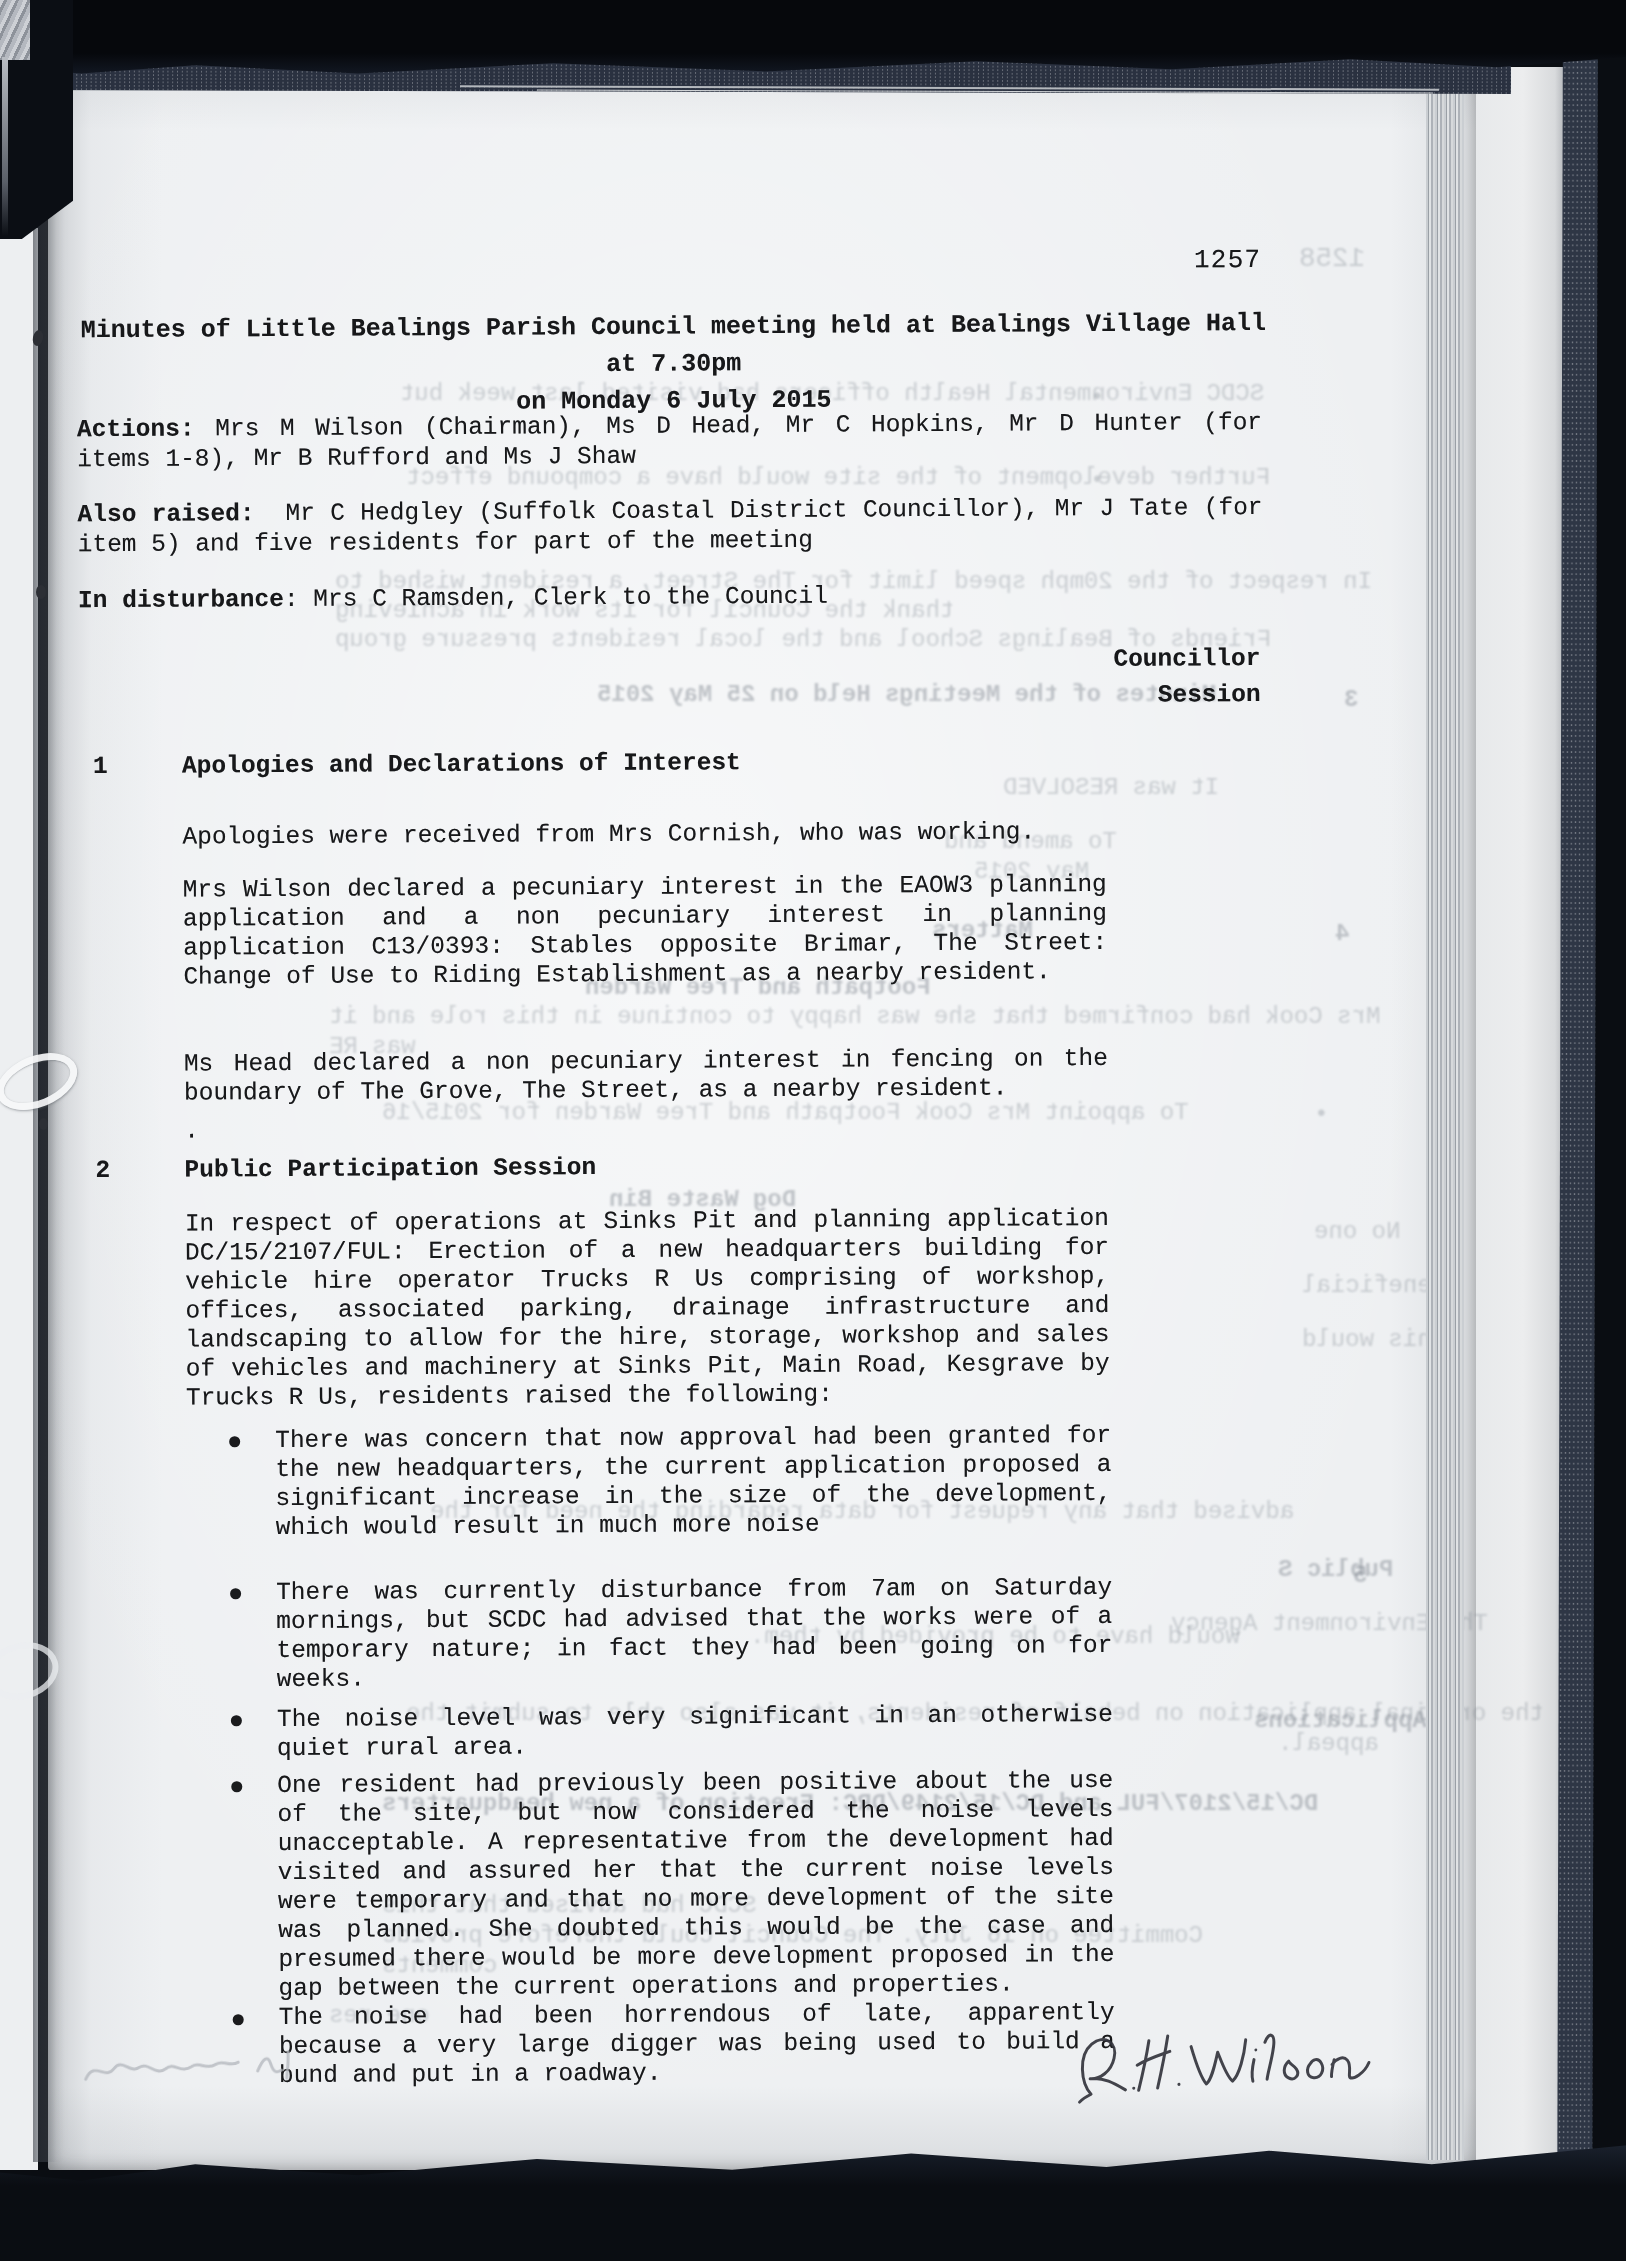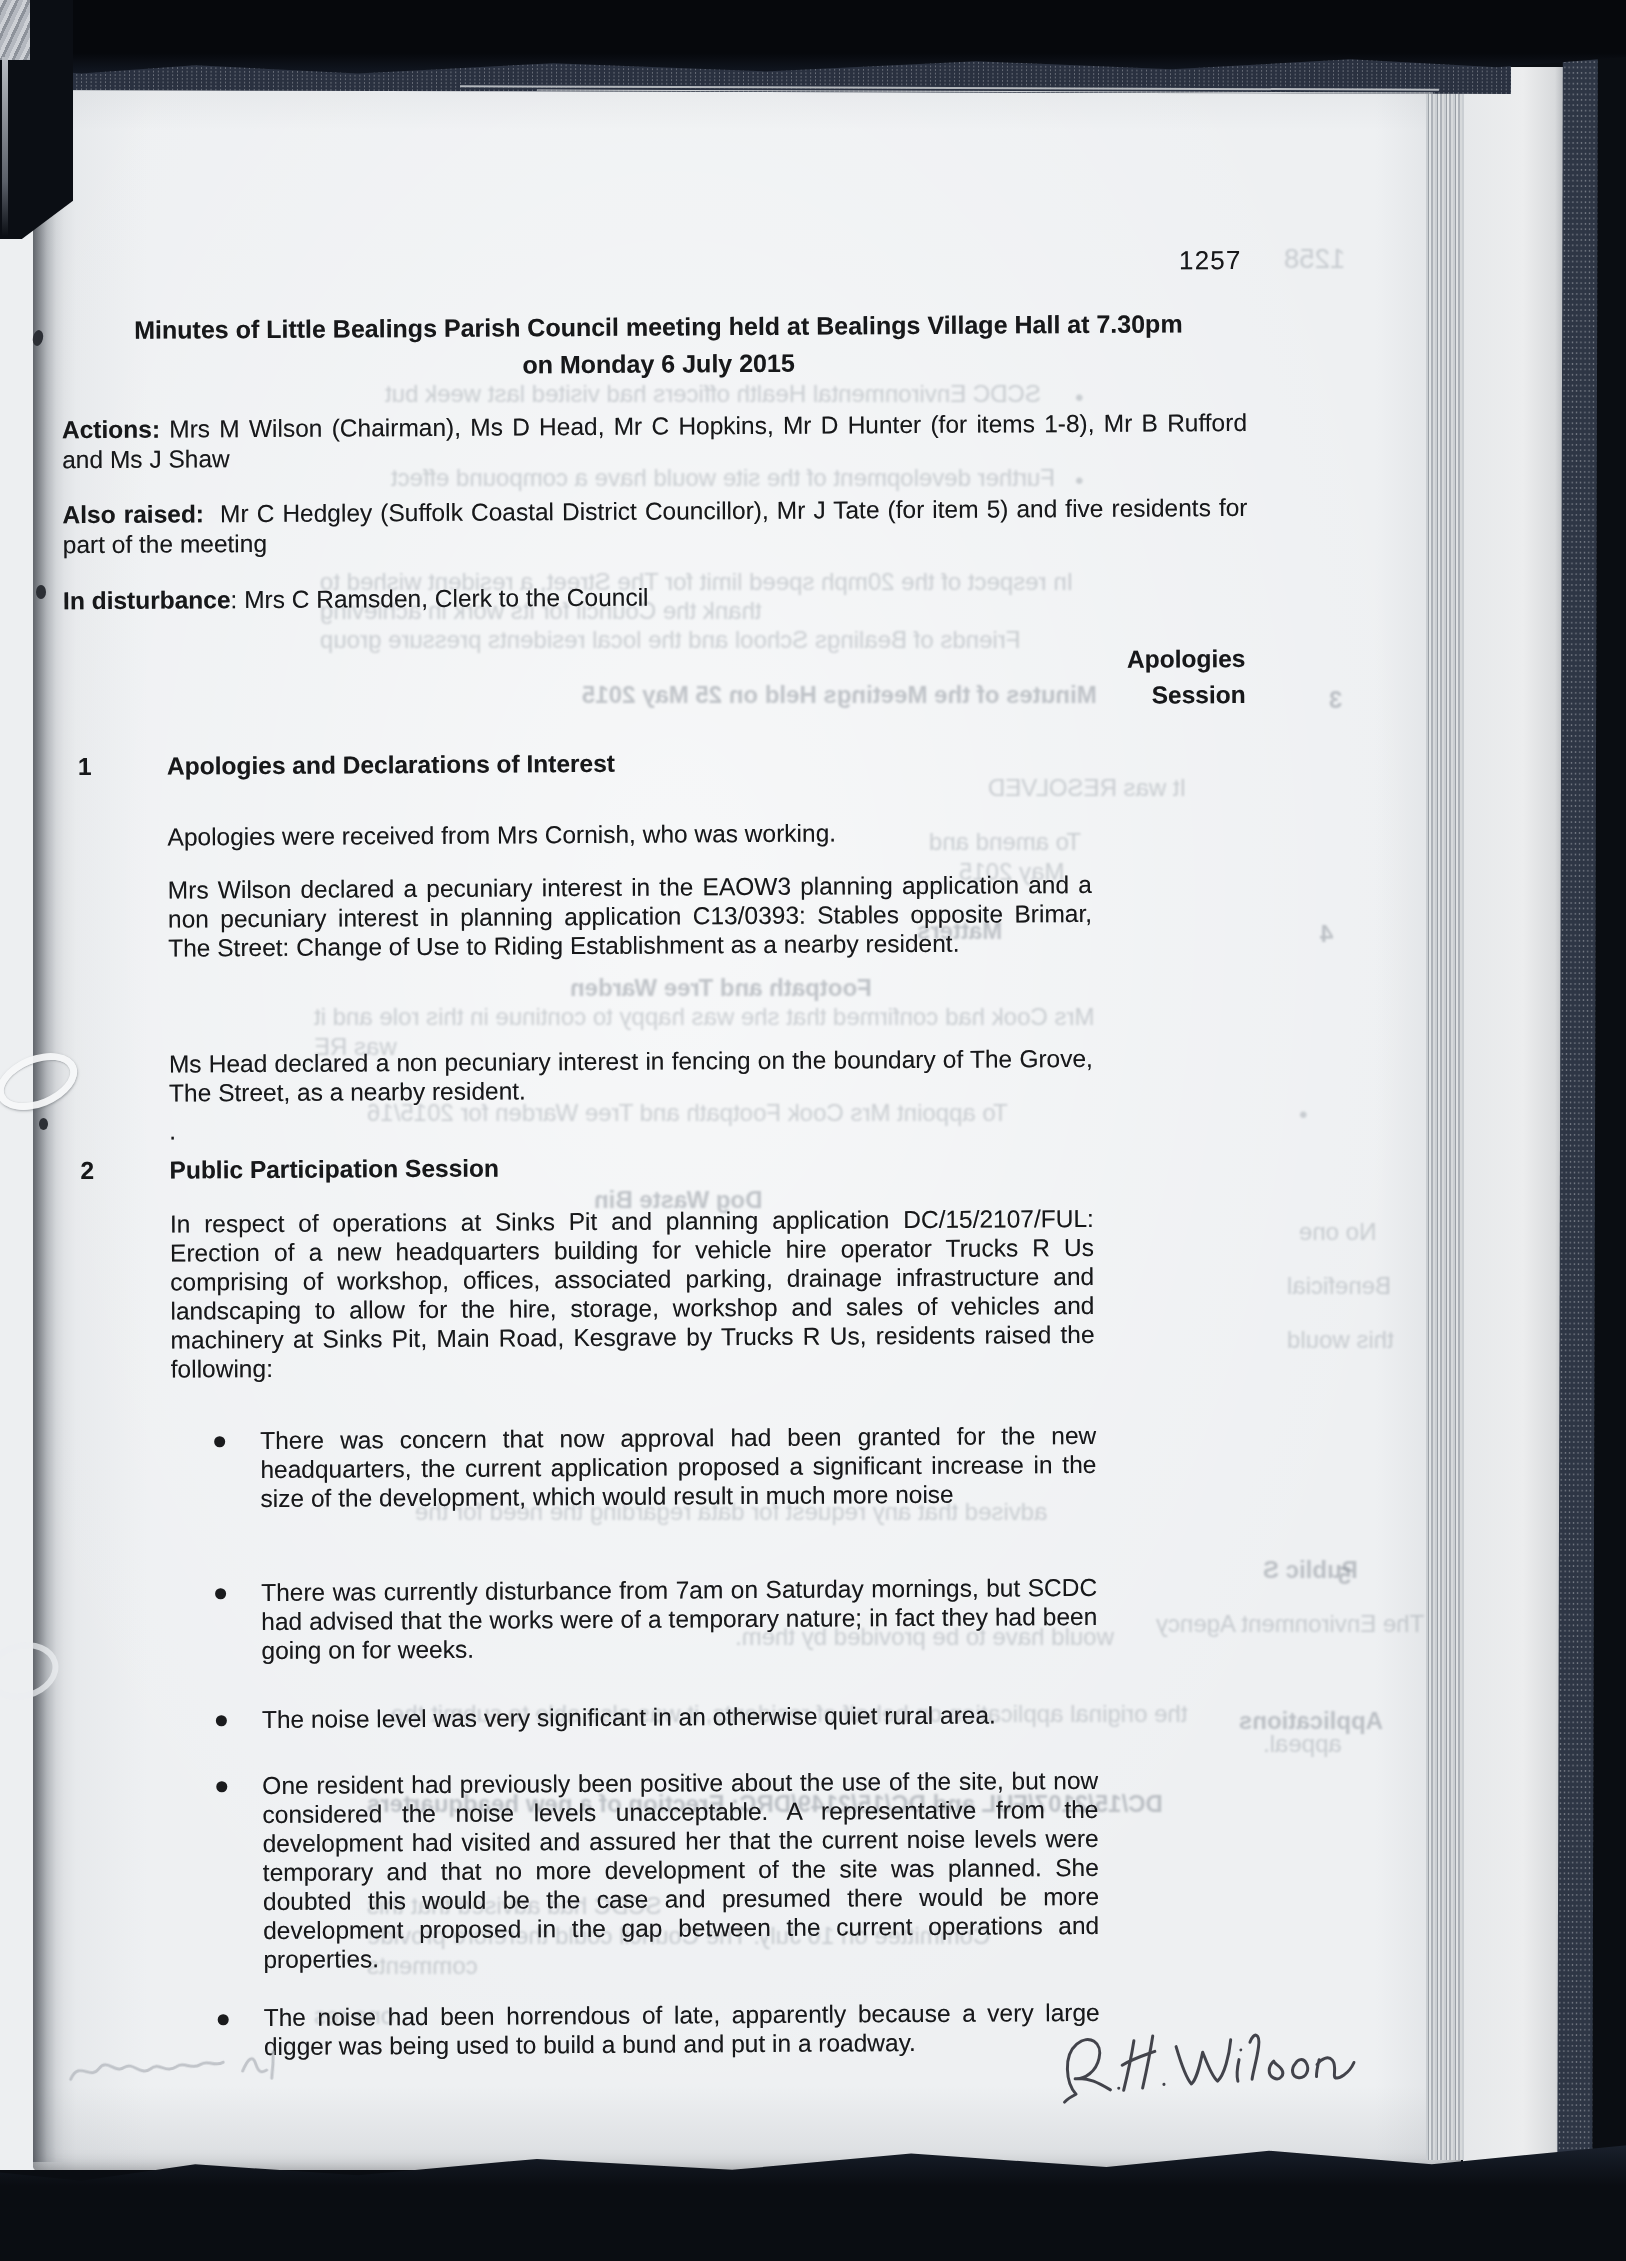--- a/index.html
+++ b/index.html
@@ -19,29 +19,29 @@
     background-size:4.8px 3.6px;transform:rotate(0.15deg);}
   .left-notch{position:absolute;left:0;top:0;width:73px;height:239px;background:#0b0e14;z-index:7;
     clip-path:polygon(0 0,100% 0,100% 84%,30% 100%,0 100%);}
   .fabric-patch{position:absolute;left:0;top:0;width:30px;height:60px;z-index:8;
     background:repeating-linear-gradient(115deg,#cdd0d5 0 3.6px,#8d929a 3.6px 6.6px,#b4b8bf 6.6px 10.7px);}
   .fabric-line{position:absolute;left:2.4px;top:57px;width:6px;height:179px;z-index:8;
     background:linear-gradient(180deg,#b9bdc3,#5a5f68 70%,transparent);}
   .prev-page-sliver{position:absolute;left:0;top:228px;width:38px;height:1942px;background:#edeff1;z-index:2;}
   .gutter-shadow{position:absolute;left:33px;top:72px;width:31px;height:2090px;z-index:4;
     background:linear-gradient(90deg,rgba(52,57,66,0.60),rgba(110,116,124,0.30) 45%,rgba(150,155,162,0.10) 75%,transparent);}
-  .page{position:absolute;left:33px;top:67px;width:1428px;height:2103px;z-index:3;
+  .page{position:absolute;left:48px;top:67px;width:1428px;height:2103px;z-index:3;
     background-color:#eef0f2;
     background-image:
       linear-gradient(90deg,rgba(96,102,110,0.25),rgba(170,175,182,0.10) 3%,transparent 8%),
       linear-gradient(270deg,rgba(130,136,144,0.16),transparent 6%),
       linear-gradient(180deg,rgba(140,146,154,0.14),transparent 3%,transparent 96%,rgba(120,126,134,0.18)),
       radial-gradient(ellipse at 45% 40%,rgba(255,255,255,0.5),transparent 70%);
     border-radius:15.5px 7.2px 9.6px 3.6px;
-    box-shadow:0 0 18px rgba(0,0,0,0.35) inset;}
+    box-shadow:0 0 18px rgba(0,0,0,0.35) inset;font-family:Liberation Mono, monospace;}
   .page-top-edgeline{position:absolute;left:460px;top:87px;width:979px;height:1.8px;background:#b4b8bd;z-index:5;transform:rotate(0.2deg);}
   .page-top-edgeline2{position:absolute;left:537px;top:91px;width:896px;height:1.2px;background:#cfd2d5;z-index:5;transform:rotate(0.2deg);}
   .pages-stack{position:absolute;left:1426px;top:70px;width:38px;height:2090px;z-index:4;
     background:repeating-linear-gradient(90deg,#caced2 0 1.8px,#9aa0a6 1.8px 3px,#e0e3e5 3px 5.4px,#adb2b8 5.4px 6.6px,#d6d9db 6.6px 9px);}
   .fore-edge{position:absolute;left:1463px;top:67px;width:100px;height:2126px;z-index:3;
     background:linear-gradient(90deg,#e6e8ea,#ecedee 60%,#d8dadc 92%,#b9bcc0);}
   .cloth-edge{position:absolute;left:1560px;top:54px;width:35px;height:2173px;z-index:4;
     background-color:#2e3645;
     background-image:radial-gradient(rgba(255,255,255,0.34) 0.6px,transparent 1px);
     background-size:4.2px 5.4px;transform:rotate(0.15deg);}
@@ -158,21 +158,21 @@
       <div>on Monday 6 July 2015</div>
     </div>
 
     <div class="blk present jst"><span class="b">Actions:</span> <span>Mrs M Wilson (Chairman), Ms D Head, Mr C Hopkins, Mr D Hunter (for items 1-8), Mr B Rufford and Ms J Shaw</span></div>
 
     <div class="blk also-present jst"><span class="b">Also raised:</span>&nbsp; <span>Mr C Hedgley (Suffolk Coastal District Councillor), Mr J Tate (for item 5) and five residents for part of the meeting</span></div>
 
     <div class="blk attendance"><span class="b">In disturbance</span><span>: Mrs C Ramsden, Clerk to the Council</span></div>
 
     <div class="blk actions">
-      <div>Apologies</div>
+      <div>Councillor</div>
       <div>Session</div>
     </div>
 
     <div class="blk sec1-num">1</div>
     <div class="blk sec1-head">Apologies and Declarations of Interest</div>
 
     <div class="blk p-apologies">Apologies were received from Mrs Cornish, who was working.</div>
     <div class="blk p-wilson jst">Mrs Wilson declared a pecuniary interest in the EAOW3 planning application and a non pecuniary interest in planning application C13/0393:  Stables opposite Brimar, The Street:  Change of Use to Riding Establishment as a nearby resident.</div>
     <div class="blk p-head jst">Ms Head declared a non pecuniary interest in fencing on the boundary of The Grove, The Street, as a nearby resident.</div>
     <div class="blk p-dot">.</div>

